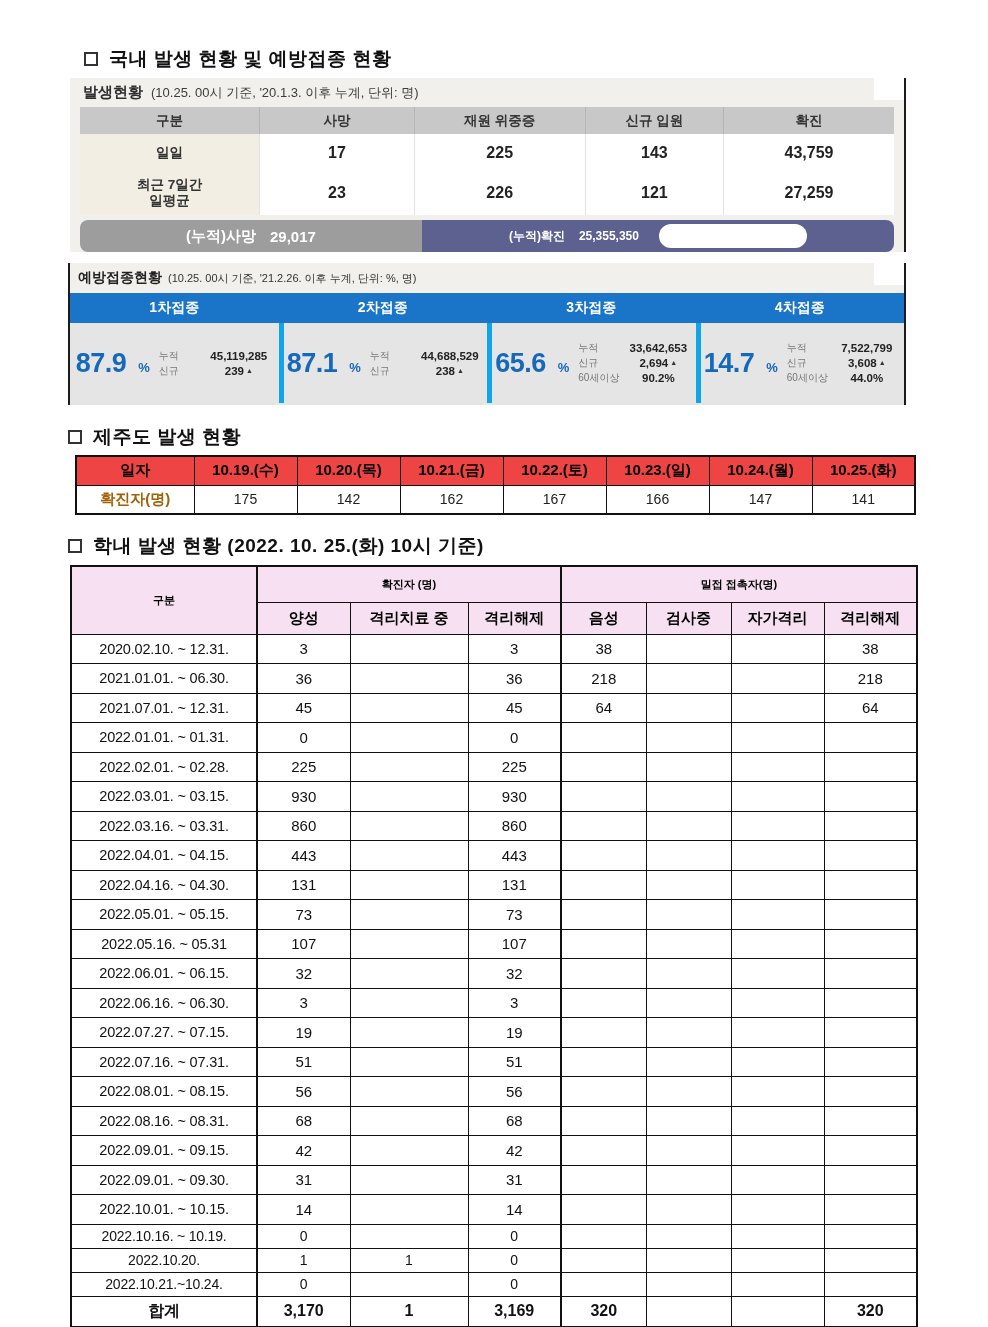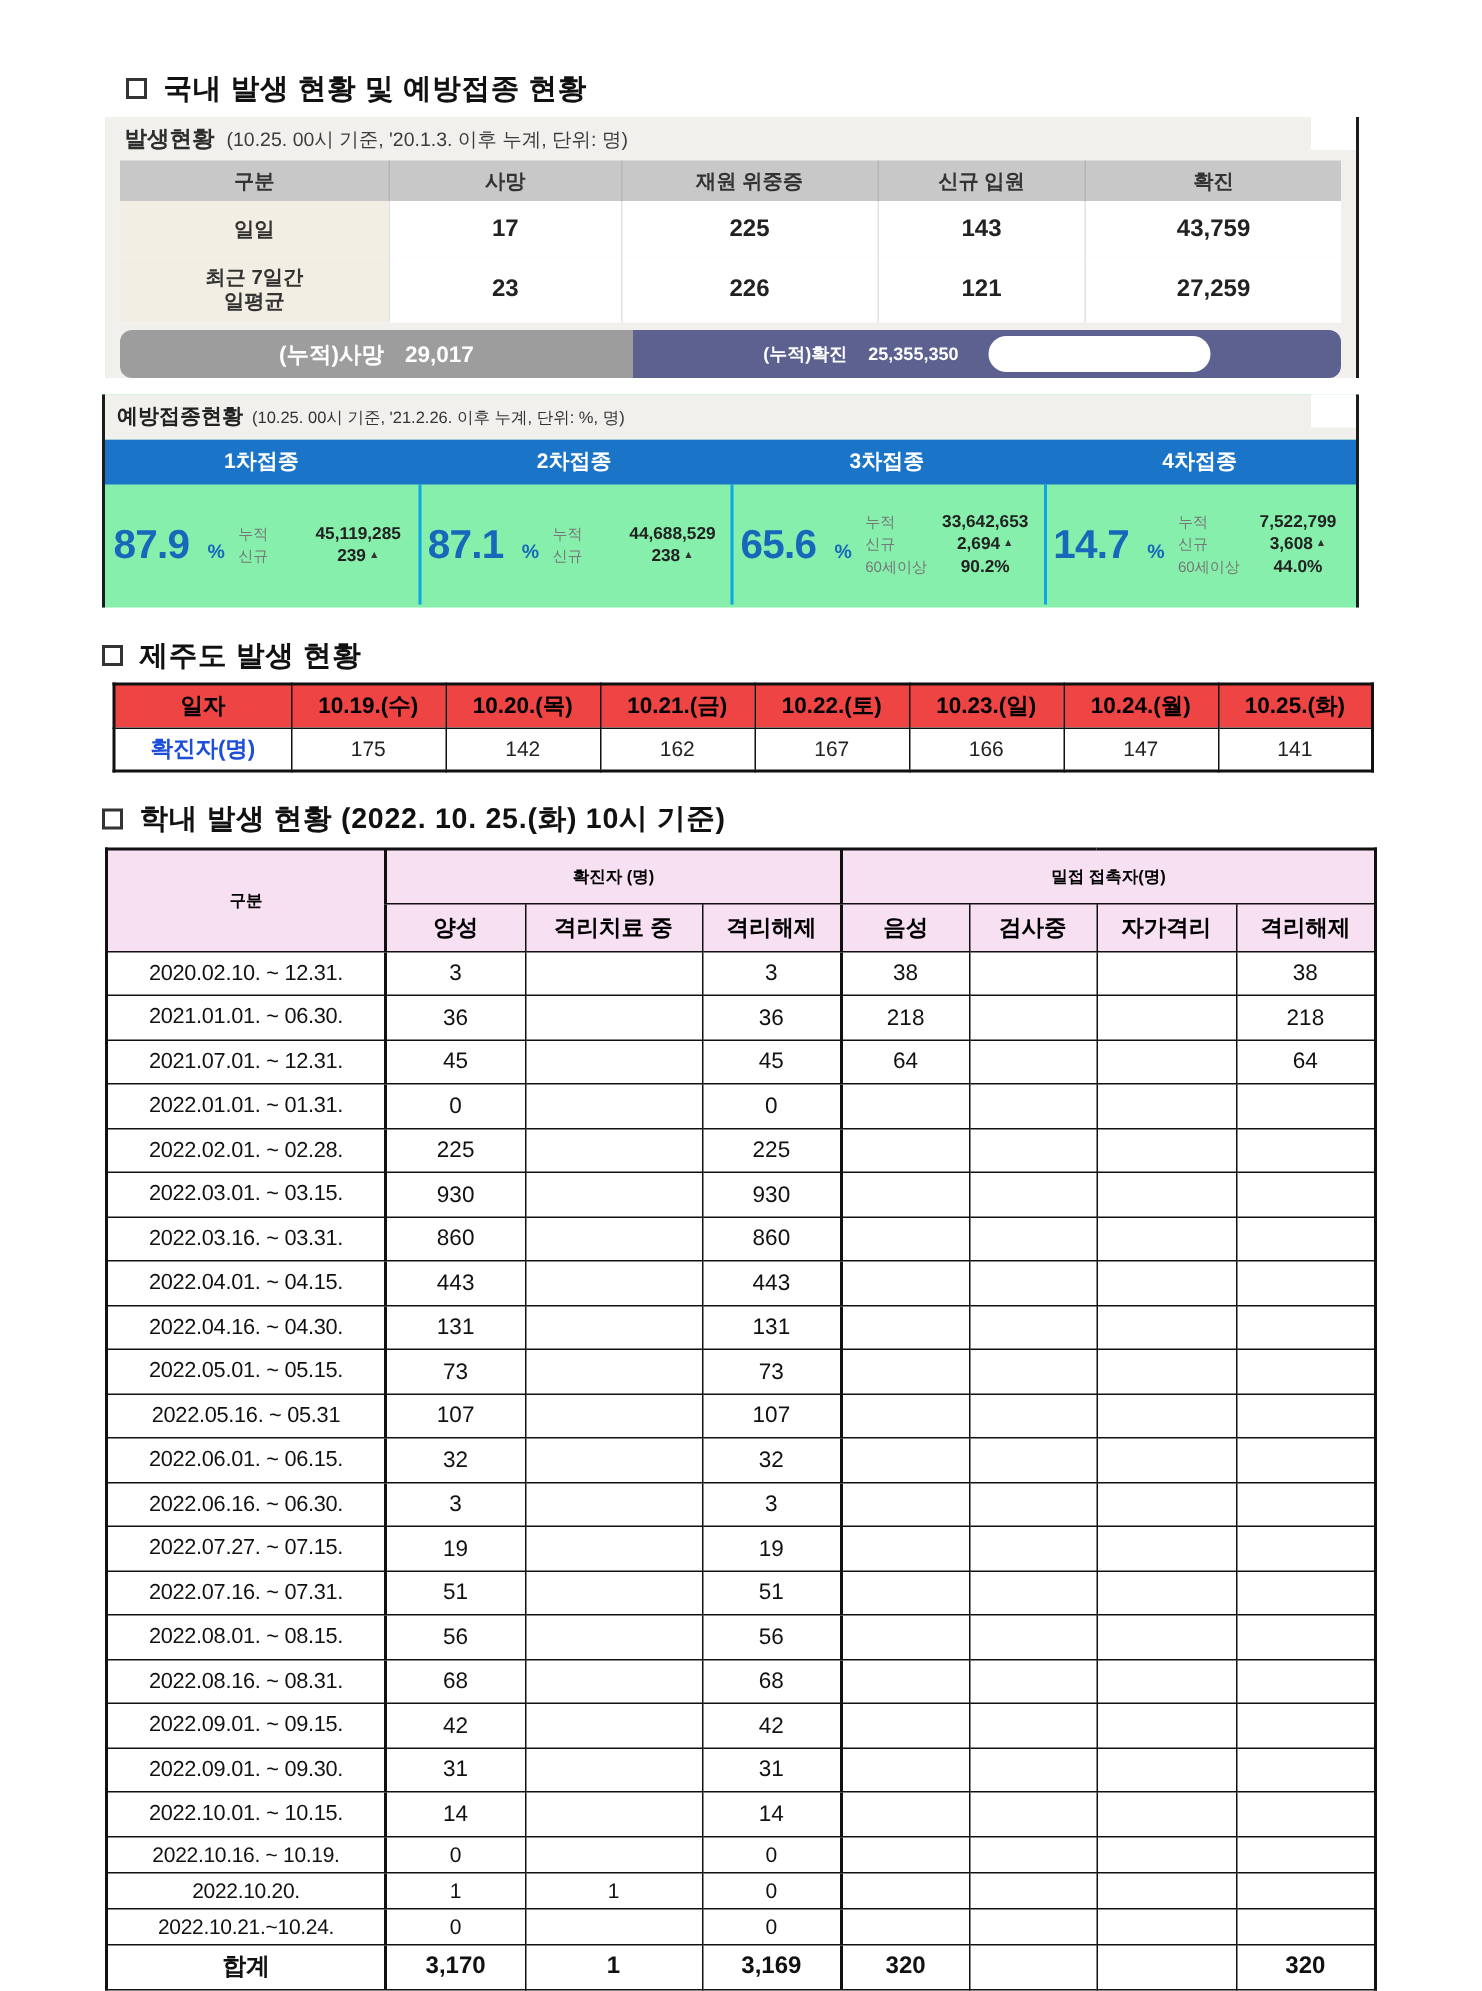--- a/index.html
+++ b/index.html
@@ -46,47 +46,47 @@
   }
   .ofoot-right {
     width:58%; background:#5c6190; border-radius:0 8px 8px 0;
     display:flex; align-items:center; justify-content:center; gap:14px;
     color:#fff; font-size:12px; font-weight:700;
   }
   .pill { width:148px; height:24px; background:#fff; border-radius:13px; margin-left:6px; }
   
   .box2 {
     position:absolute; top:263px; left:68px; width:838px; height:142px;
-    background:#86efac; border-left:2px solid #1c1c1c; border-right:2px solid #1c1c1c;
+    background:#e5e5e5; border-left:2px solid #1c1c1c; border-right:2px solid #1c1c1c;
   }
   .box2-titlebar { position:relative; height:30px; display:flex; align-items:center; padding:0 8px; gap:6px; background:#f1f0ed; }
   .box2-title { font-size:14px; font-weight:700; color:#222; }
   .box2-subtitle { font-size:11px; color:#333; }
   .vbar { height:30px; display:grid; grid-template-columns:repeat(4,1fr); background:#1a75c8; }
   .vbar-cell { display:flex; align-items:center; justify-content:center; color:#fff; font-size:14px; font-weight:700; }
   .vstats { display:grid; grid-template-columns:repeat(4,1fr); height:80px; }
-  .vblock { display:flex; align-items:center; justify-content:center; gap:9px; border-left:2px solid #0ea5e9; }
+  .vblock { display:flex; align-items:center; justify-content:center; gap:9px; border-left:5px solid #0ea5e9; }
   .vstats .vblock:first-child { border-left:none; }
   .vpct { display:flex; align-items:baseline;gap:12px; }
   .vpct-num { font-size:27px; font-weight:700; color:#1668ba; letter-spacing:-0.5px; }
   .vpct-unit { font-size:13px; font-weight:700; color:#1668ba; }
   .vlines { display:flex; flex-direction:column; gap:1px; }
   .vline { display:flex; align-items:center; }
   .vkey { font-size:10px; color:#777; width:46px; }
   .vval { font-size:11.5px; font-weight:700; color:#222; min-width:68px; text-align:center; }
   .varrow { font-size:7px; color:#333; margin-left:2px; vertical-align:2px; }
   
   .jeju-table {
     position:absolute; top:455px; left:75px; width:841px;
     border-collapse:collapse; border:2px solid #111; table-layout:fixed;
   }
   .jeju-table th, .jeju-table td { border:1.5px solid #111; text-align:center; }
   .jeju-table th { background:#ef4444; height:29px; font-size:15px; font-weight:700; }
   .jeju-table td { background:#fff; height:29px; font-size:14px; font-weight:400; color:#222; }
-  .jeju-table td.jlabel { font-size:15px; font-weight:700; color:#1d4ed8; }
+  .jeju-table td.jlabel { font-size:15px; font-weight:700; color:#a16207; }
   
   .school-table {
     position:absolute; top:565px; left:70px; width:846px;
     border-collapse:collapse; border:2.5px solid #111; table-layout:fixed;
   }
   .school-table th, .school-table td { border:1px solid #111; text-align:center; padding:0; }
   .school-table thead th { background:#f7e0f2; font-weight:700; }
   .school-table thead tr:first-child th { height:36px; font-size:11px; }
   .school-table thead tr:last-child th { height:32px; font-size:15px; }
   .school-table thead tr:first-child th:nth-child(2),

